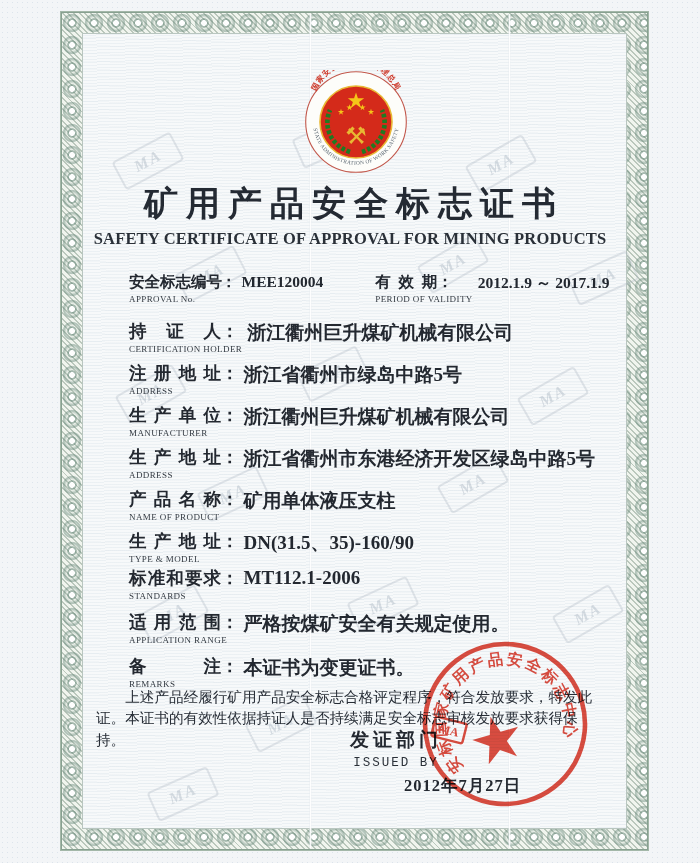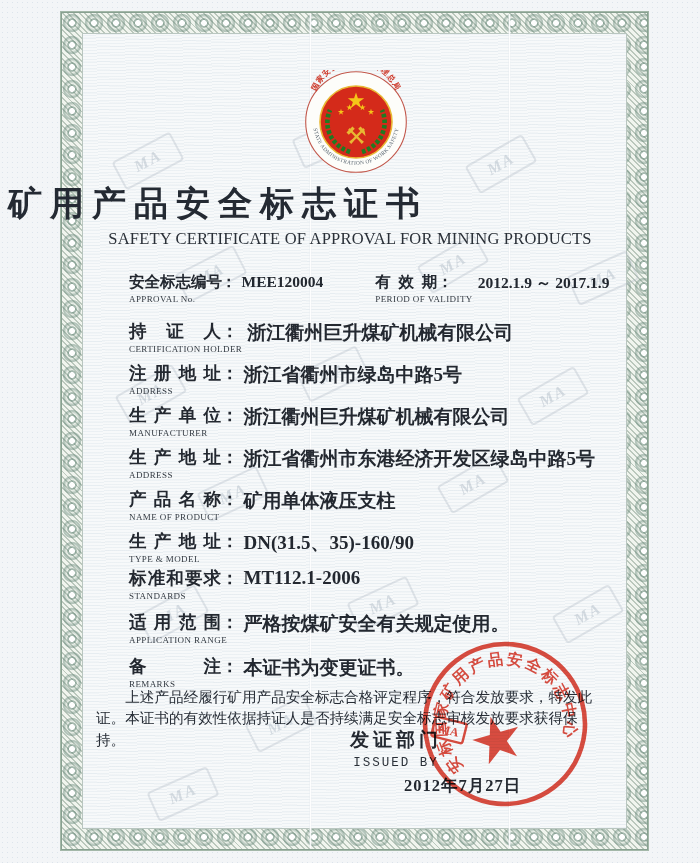--- a/index.html
+++ b/index.html
@@ -45,26 +45,26 @@
     border-radius:4px;
     color:rgba(158,172,184,.38);
     font:italic 700 16px "Liberation Serif",serif;
     letter-spacing:2px;
     display:flex;align-items:center;justify-content:center;
   }
   
   .emblem{position:absolute;left:304px;top:70px;width:104px;height:104px;}
   .title{
     position:absolute;top:181px;left:0;width:700px;
-    font-size:34px;font-weight:700;
+    text-align:center;font-size:34px;font-weight:700;
     letter-spacing:8px;text-indent:8px;color:#242a33;
   }
   .subtitle{
     position:absolute;top:229px;left:0;width:700px;
-    text-align:center;font-size:16.5px;font-weight:400;
+    text-align:center;font-size:16.5px;font-weight:700;
     letter-spacing:.2px;color:#2a3038;
   }
   
   .labcn{font-size:17.5px;font-weight:700;white-space:nowrap;}
   .jl{display:inline-block;width:92px;text-align:justify;text-align-last:justify;}
   .laben{font-size:9px;letter-spacing:.4px;color:#333a42;margin-top:1px;white-space:nowrap;}
   .val{font-size:19px;font-weight:700;margin-left:5px;padding-top:1px;white-space:nowrap;}
   .row{display:flex;align-items:flex-start;}
   #approval-row{position:absolute;top:272px;left:129px;display:flex;}
   #approval-row .labcn{font-size:15.5px;}

